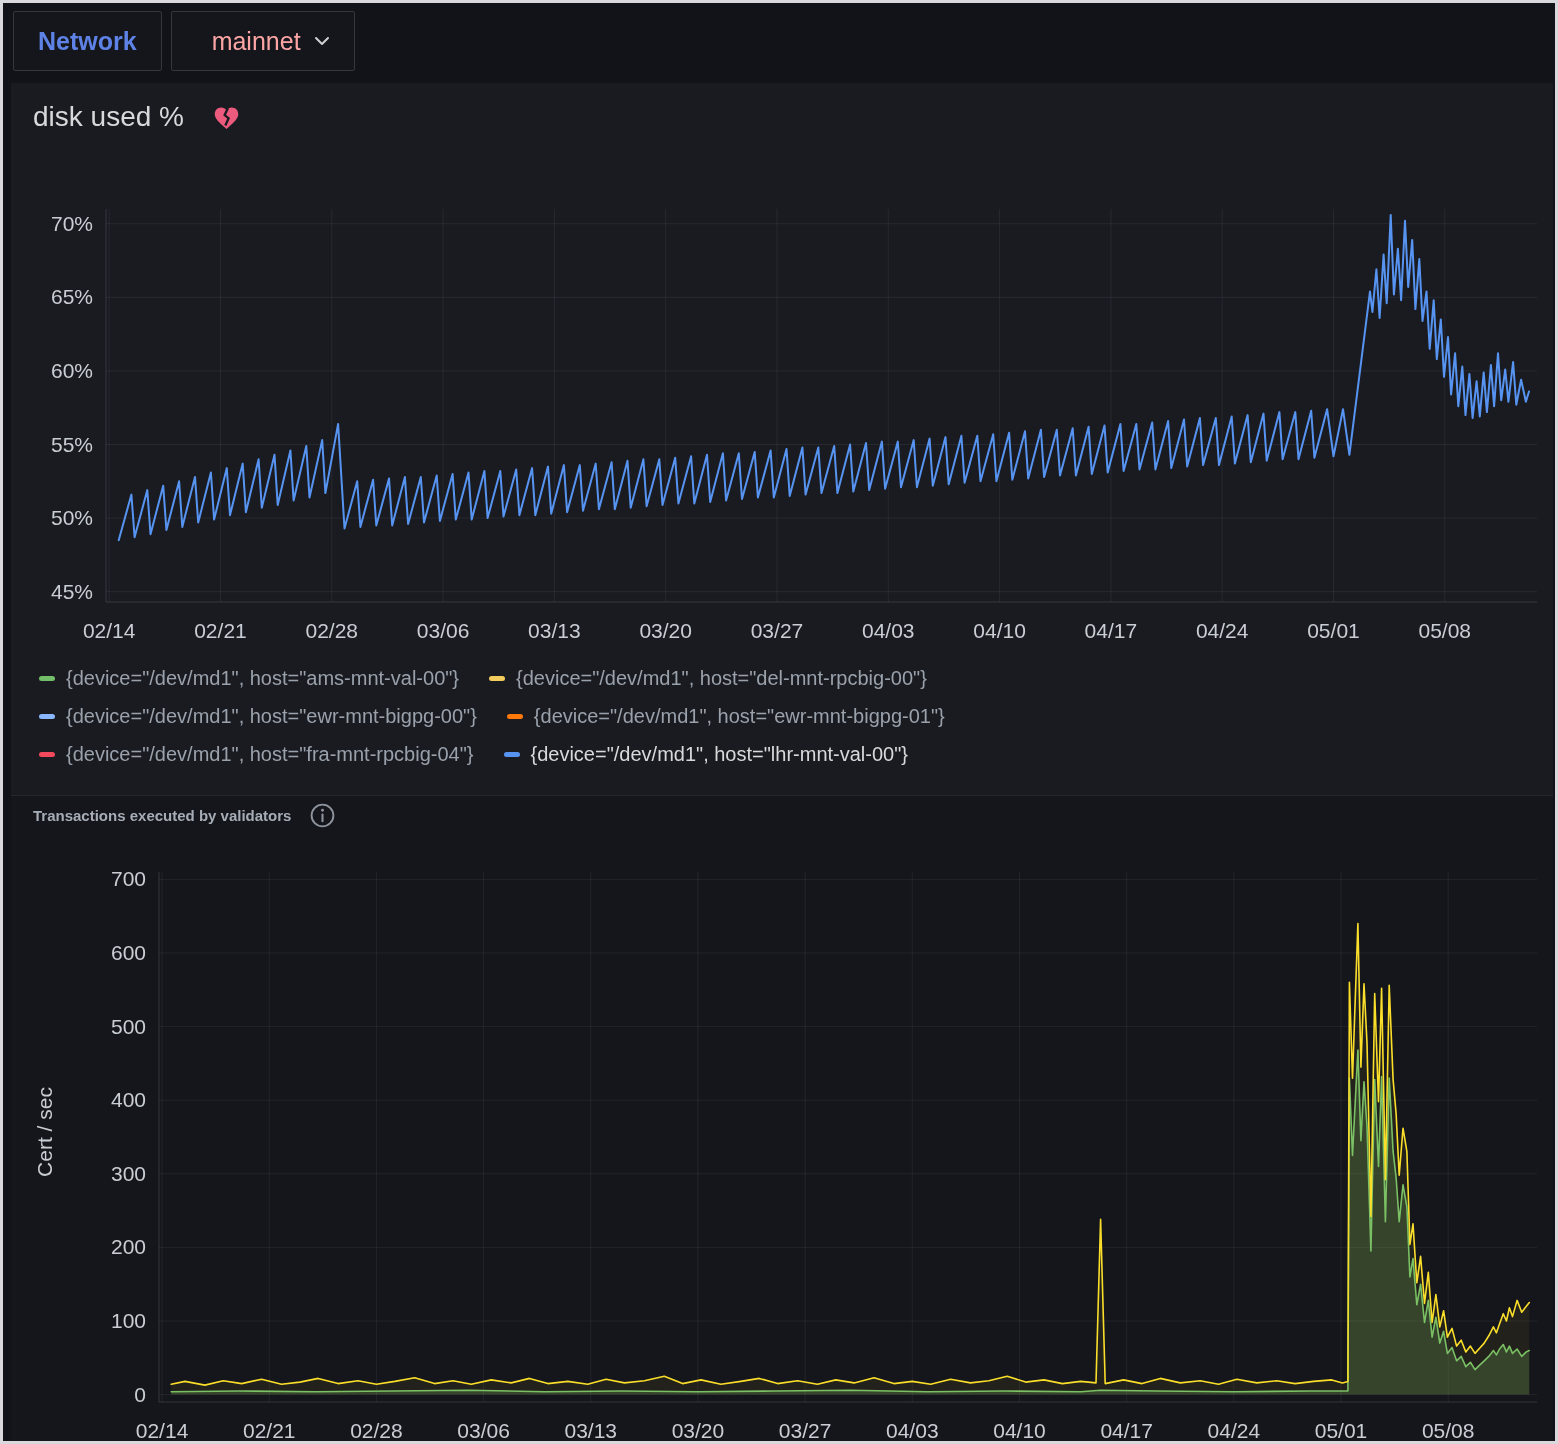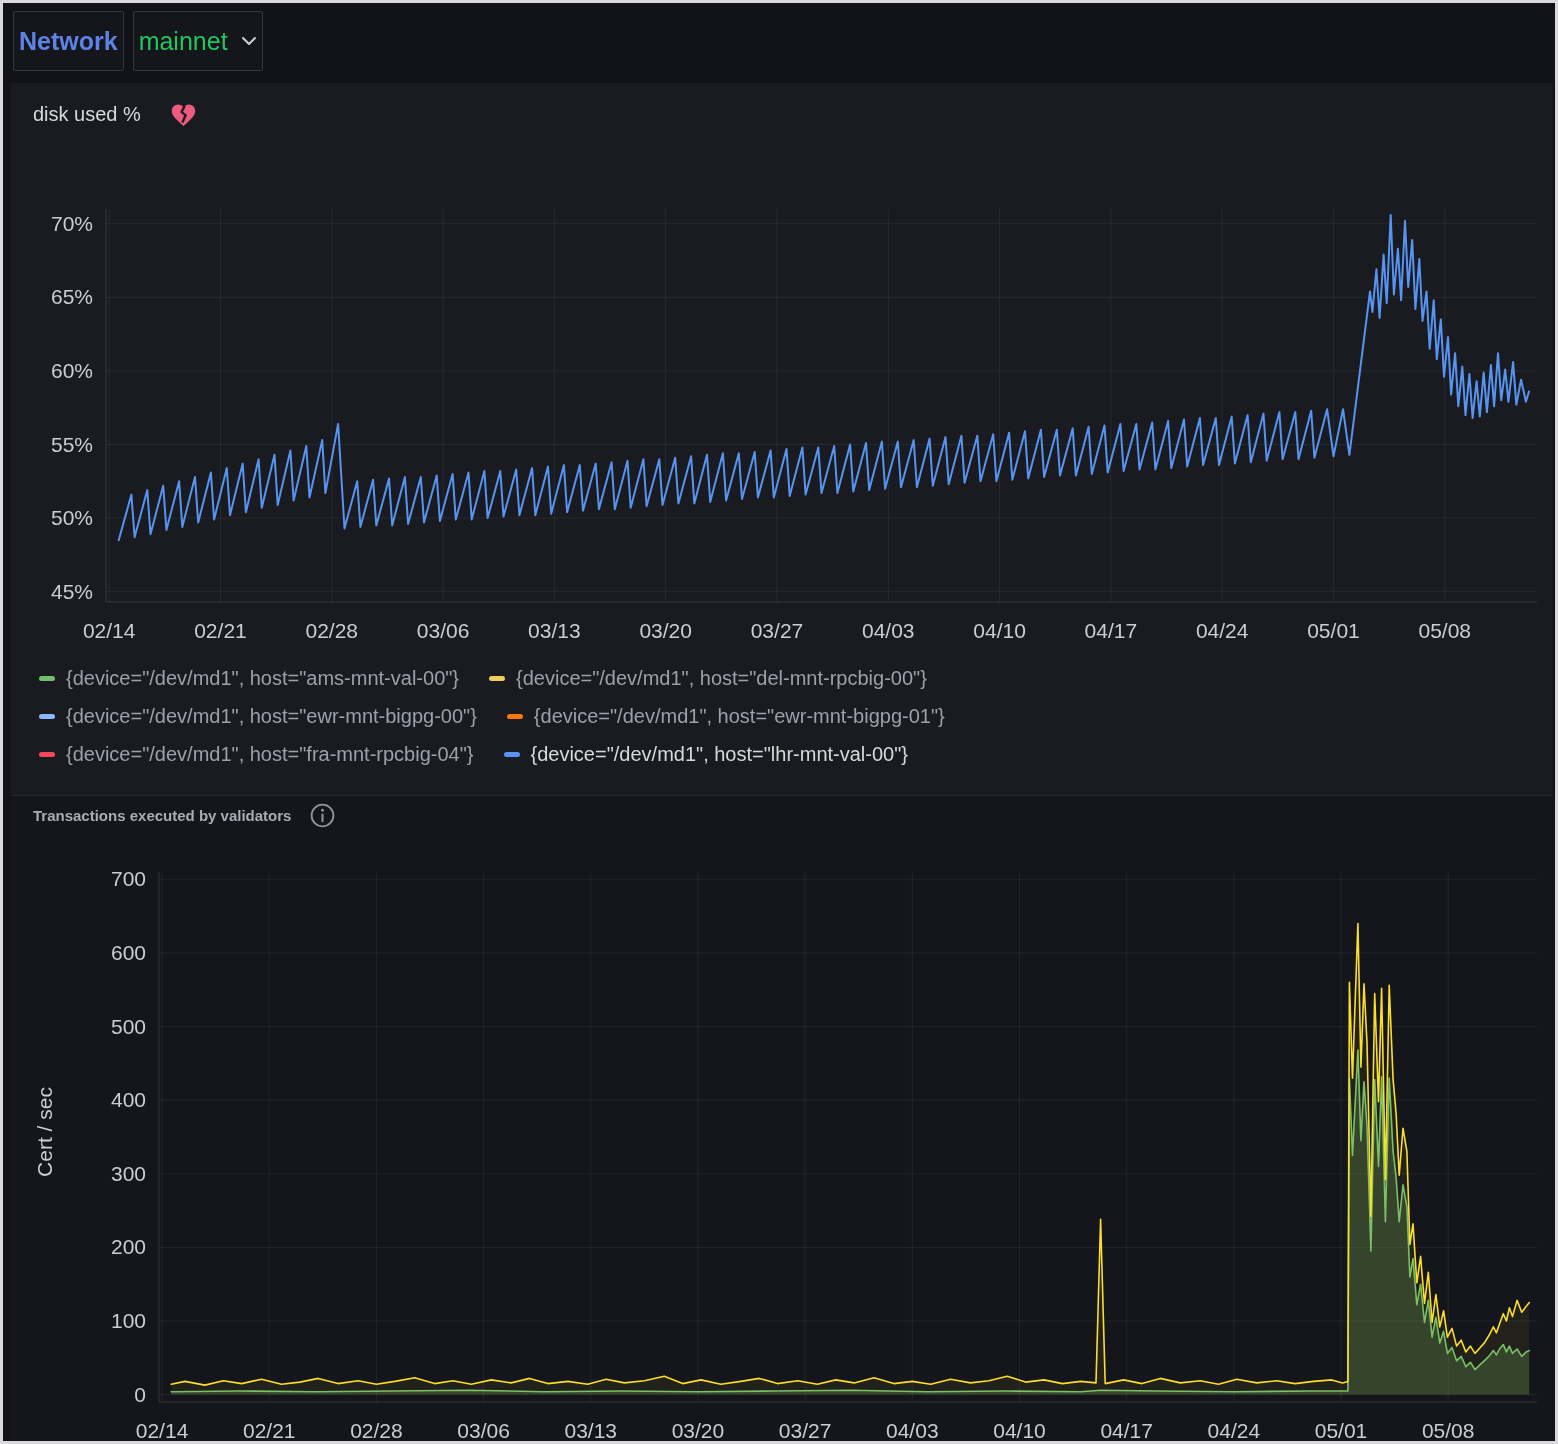--- a/index.html
+++ b/index.html
@@ -3,29 +3,29 @@
 <meta charset="utf-8">
 <style>
   html,body{margin:0;padding:0;background:#111318;}
   *{box-sizing:border-box;}
   .frame{
     position:relative;width:1558px;height:1444px;
     background:#111318;border:3px solid #d8d8dd;overflow:hidden;
     font-family:"Liberation Sans", sans-serif;
   }
   .topbar{position:absolute;left:10px;top:8px;display:flex;gap:9px;}
-  .var-box{height:60px;display:flex;align-items:center;padding:0 5px;
+  .var-box{height:60px;display:flex;align-items:center;padding:0 24px;
     border:1px solid #34373F;border-radius:2px;background:#14161B;font-size:25px;cursor:pointer;}
   .var-label-text{color:#5E82E5;font-weight:600;}
-  .var-value-text{color:#22c55e;font-weight:500;margin-right:13px;}
+  .var-value-text{color:#fca5a5;font-weight:500;margin-right:13px;margin-left:16px;}
   .panel{position:absolute;}
   .panel1{left:8px;top:80px;width:1542px;height:712px;background:#191B21;}
   .panel2{left:8px;top:792px;width:1542px;height:652px;background:#15161B;border-top:1px solid #26282E;}
   .p-title{position:absolute;display:flex;align-items:center;cursor:pointer;}
-  .t1{left:22px;top:18px;font-size:20px;color:#D8D9DA;font-weight:500;gap:28px;}
+  .t1{left:22px;top:18px;font-size:28px;color:#D8D9DA;font-weight:500;gap:28px;}
   .t2{left:22px;top:6px;font-size:15px;color:#A7ADB6;font-weight:600;gap:18px;}
   #chart0{position:absolute;left:0;top:104px;width:1542px;height:470px;}
   #chart1{position:absolute;left:0;top:58px;width:1542px;height:600px;}
   .legend{position:absolute;left:28px;top:576px;width:1260px;line-height:1;}
   .legend-item{display:inline-flex;align-items:center;margin:9px 30px 9px 0;font-size:20px;color:#9AA1AB;cursor:pointer;}
   .legend-item .swatch{display:inline-block;width:16px;height:5px;border-radius:3px;margin-right:11px;}
   .legend-label.selected{color:#D8D9DA;}
   .ylab{position:absolute;left:-46px;top:324px;width:160px;text-align:center;
     transform:rotate(-90deg);font-size:21px;color:#C9CDD4;}
   svg text{font-family:"Liberation Sans", sans-serif;}

